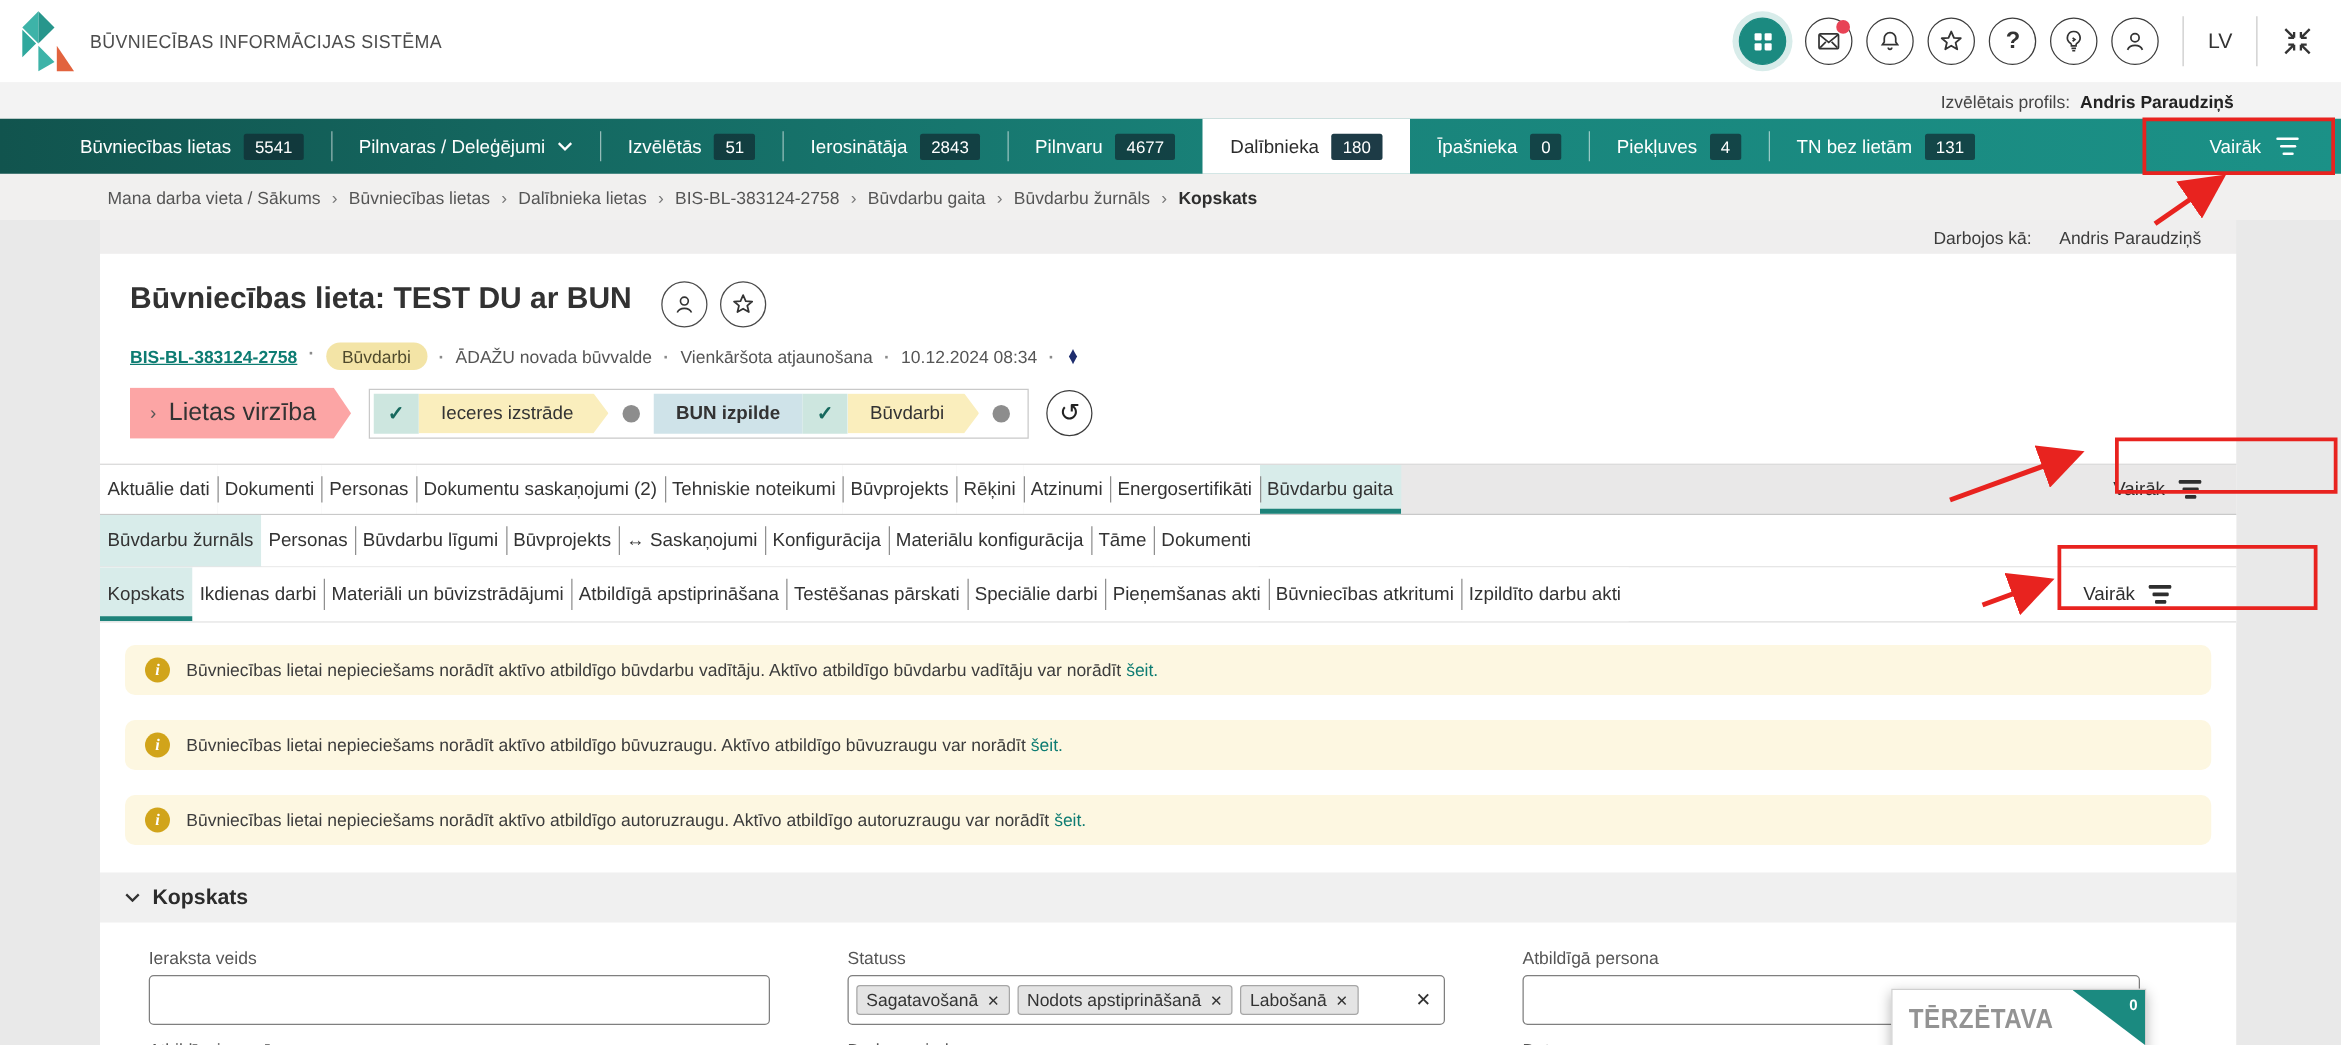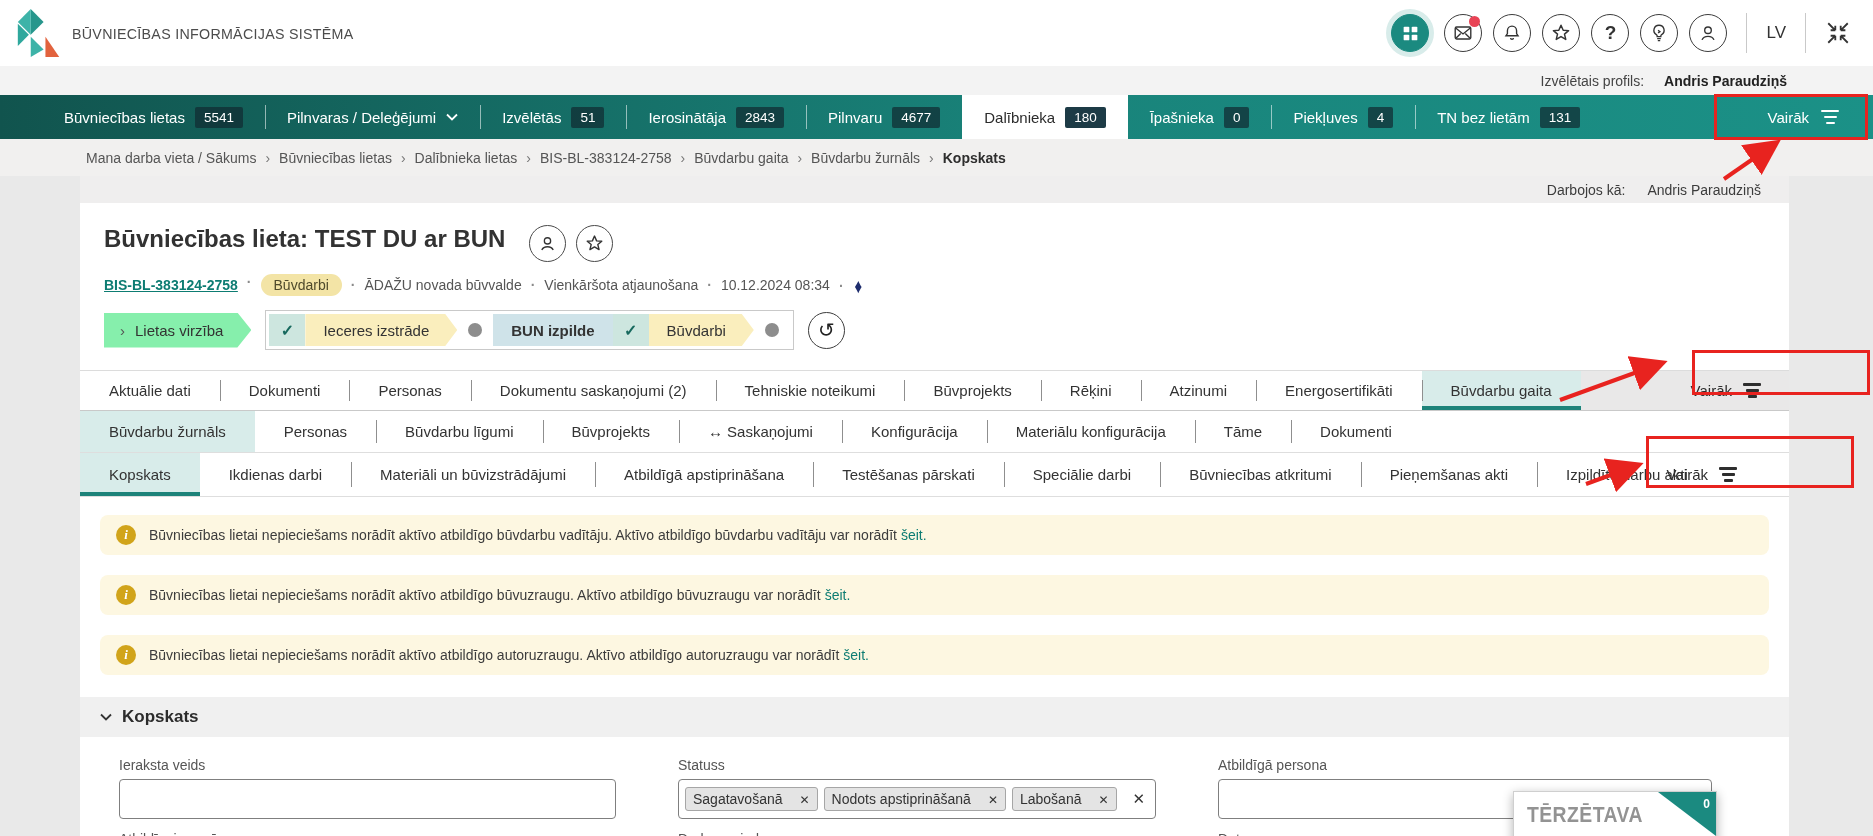--- a/index.html
+++ b/index.html
@@ -15,21 +15,21 @@
   .searchbox input { border:none; outline:none; flex:1; font-size:15px; color:#444; font-family:inherit; background:transparent; }
   .searchbox input::placeholder { color:#555; }
   .circle-ic { width:38px; height:38px; border:1.6px solid #3d3d3d; border-radius:50%; display:flex; align-items:center; justify-content:center; position:relative; background:#fff; cursor:pointer; }
   .circle-ic.grid { background:#1b8a80; border-color:#1b8a80; box-shadow:0 0 0 5px #d8ecea; margin-right:4px; }
   .red-dot { position:absolute; top:1px; right:1px; width:11px; height:11px; background:#e84355; border-radius:50%; }
   .qmark { font-size:19px; font-weight:bold; color:#333; }
   .vdiv { width:1px; height:40px; background:#c9c9c9; margin:0 8px; }
   .lang { font-size:17px; color:#333; }
 
   
-  .profile-strip { background:#f3f3f3; height:29px; display:flex; align-items:center; justify-content:flex-end; padding-right:86px; gap:20px; font-size:14px; color:#444; }
+  .profile-strip { background:#f3f3f3; height:29px; display:flex; align-items:center; justify-content:flex-end; padding-right:86px; gap:8px; font-size:14px; color:#444; }
   .profile-strip b { color:#222; }
 
   
   .mainnav { height:44px; background:linear-gradient(90deg,#11544e 0%, #19837a 55%, #1b9187 100%); display:flex; align-items:stretch; padding-left:42px; position:relative; }
   .nav-item { display:flex; align-items:center; gap:10px; padding:0 22px; color:#fff; font-size:15px; cursor:pointer; position:relative; white-space:nowrap; }
   .nav-item + .nav-item::before { content:""; position:absolute; left:0; top:10px; bottom:10px; width:1px; background:rgba(255,255,255,.55); }
   .nav-count { background:rgba(17,43,50,.72); color:#fff; font-size:13.5px; padding:3px 9px; border-radius:2px; }
   .nav-item.active { background:#fff; color:#2b2b2b; }
   .nav-item.active::before, .nav-item.active + .nav-item::before { display:none; }
   .nav-item.active .nav-count { background:#1d3b46; }
@@ -57,39 +57,39 @@
 
   .meta-row { display:flex; align-items:center; padding:12px 24px 0 24px; font-size:14px; color:#555; }
   .meta-row > *:not(:first-child)::before { content:"·"; color:#8a8a8a; margin:0 9px; font-weight:bold; }
   .case-link { color:#0d7c72; font-weight:bold; text-decoration:underline; cursor:pointer; }
   .stage-badge { display:inline-flex; }
   .stage-badge em { font-style:normal; background:#f3e4a6; border-radius:11px; padding:3px 13px; color:#4f4a2c; }
   .gem::after { content:"♦"; color:#1e2d6e; font-size:15px; display:inline-block; transform:scaleY(1.35); margin-left:2px; }
 
   
   .stepper-row { display:flex; align-items:center; gap:14px; padding:14px 24px 4px 24px; }
-  .stage-label-box { background:#86efac; color:#333; font-size:15px; padding:9px 28px 9px 16px; clip-path:polygon(0 0, calc(100% - 14px) 0, 100% 50%, calc(100% - 14px) 100%, 0 100%); display:flex; align-items:center; gap:10px; cursor:pointer; }
+  .stage-label-box { background:#fca5a5; color:#333; font-size:20px; padding:9px 28px 9px 16px; clip-path:polygon(0 0, calc(100% - 14px) 0, 100% 50%, calc(100% - 14px) 100%, 0 100%); display:flex; align-items:center; gap:10px; cursor:pointer; }
   .stage-label-box::before { content:"›"; color:#555; font-size:15px; }
   .steps { display:flex; align-items:stretch; border:1px solid #c9c9c9; padding:3px; height:40px; }
   .step-check { width:36px; background:#cde6df; display:flex; align-items:center; justify-content:center; }
   .step-check::before { content:"✓"; color:#17695e; font-weight:bold; font-size:16px; }
   .step-stage { display:flex; align-items:center; font-size:15px; color:#333; padding:0 18px; }
   .step-stage.yellow { background:#faeebd; padding-right:28px; clip-path:polygon(0 0, calc(100% - 12px) 0, 100% 50%, calc(100% - 12px) 100%, 0 100%); }
   .step-stage.blue { background:#cfe3e9;font-weight:bold; }
   .step-dot { width:36px; display:flex; align-items:center; justify-content:center; }
   .step-dot::before { content:""; width:14px; height:14px; border-radius:50%; background:#8d8d8d; }
   .history-btn { width:37px; height:37px; border:1.6px solid #3d3d3d; border-radius:50%; display:flex; align-items:center; justify-content:center; cursor:pointer; }
   .history-btn::before { content:"↺"; font-size:20px; color:#222; }
 
   
   .tabs { display:flex; align-items:stretch; position:relative; font-size:15px; }
   .tabs-l1 { margin-top:16px; height:41px; background:#e9e8e8; border-top:1px solid #dcdcdc; border-bottom:1px solid #c9c9c9; }
   .tabs-l2 { height:42px; background:#fff; border-bottom:1px solid #dedede; }
   .tabs-l3 { height:44px; background:#fff; border-bottom:1px solid #dedede; }
-  .tab { display:flex; align-items:center; padding:0 29px; background:#fff; color:#333; cursor:pointer; position:relative; white-space:nowrap; }
+  .tab { display:flex; align-items:center; padding:0 6px; background:#fff; color:#333; cursor:pointer; position:relative; white-space:nowrap; }
   .tab + .tab::before { content:""; position:absolute; left:0; top:9px; bottom:9px; width:1px; background:#8f8f8f; }
   .tab.active { background:#d8ecea; }
   .tab.active + .tab::before { display:none; }
   .tabs-l1 .tab.active { box-shadow:inset 0 -4px 0 #1d837a; }
   .tabs-l3 .tab.active { box-shadow:inset 0 -4px 0 #1d837a; }
   .tabs-more { position:absolute; top:0; height:100%; display:flex; align-items:center; gap:11px; color:#2e2e2e; font-size:15px; cursor:pointer; }
   .tabs-l1 .tabs-more { right:28px; }
   .tabs-l3 .tabs-more { right:52px; }
 
   
@@ -101,21 +101,21 @@
   
   .section-header { margin-top:22px; background:#f0f0f0; height:40px; display:flex; align-items:center; gap:10px; padding:0 20px; cursor:pointer; }
   .section-header svg { width:12px; height:8px; }
   .section-title { font-weight:bold; font-size:17px; color:#2c2c2c; }
 
   .form-grid { display:grid; grid-template-columns:497px 478px 494px; column-gap:62px; padding:14px 0 0 39px; }
   .field-label { font-size:14px; color:#555; margin:12px 0 6px 0; }
   .field-label.first { margin-top:6px; }
   .text-input { width:100%; height:40px; border:1px solid #7f7f7f; border-radius:4px; background:#fff; font-size:15px; padding:0 10px; font-family:inherit; color:#333; }
   .multiselect { width:100%; height:40px; border:1px solid #7f7f7f; border-radius:4px; background:#fff; display:flex; align-items:center; gap:6px; padding:0 10px 0 6px; }
-  .chip { background:#e4e4e4; border:1px solid #a6a6a6; border-radius:3px; padding:3px 7px; font-size:14px; color:#333; display:flex; align-items:center; gap:17px; white-space:nowrap; }
+  .chip { background:#e4e4e4; border:1px solid #a6a6a6; border-radius:3px; padding:3px 7px; font-size:14px; color:#333; display:flex; align-items:center; gap:7px; white-space:nowrap; }
   .chip .x { cursor:pointer; } .chip .x::before { content:"✕"; font-size:12px; color:#333; }
   .clear-x { margin-left:auto; cursor:pointer; } .clear-x::before { content:"✕"; font-size:15px; color:#333; }
 
   
   .chat { position:absolute; left:1513px; top:791px; width:204px; height:60px; background:#fff; border:1px solid #cfcfcf; box-shadow:0 3px 10px rgba(0,0,0,.3); z-index:40; cursor:pointer; }
   .chat-title { position:absolute; left:13px; top:10px; font-size:22px; font-weight:bold; color:#939393; letter-spacing:.5px; transform:scaleX(.88); transform-origin:left center; }
   .chat-corner { position:absolute; right:0; top:0; width:58px; height:44px; background:#1b8a80; clip-path:polygon(0 0, 100% 0, 100% 100%); }
   .chat-badge { position:absolute; right:6px; top:5px; color:#fff; font-size:12px; font-weight:bold; }
 
   
@@ -343,22 +343,22 @@
       <div class="tab">Dokumenti</div>
     </div>
 
     <div class="tabs tabs-l3">
       <div class="tab active">Kopskats</div>
       <div class="tab">Ikdienas darbi</div>
       <div class="tab">Materiāli un būvizstrādājumi</div>
       <div class="tab">Atbildīgā apstiprināšana</div>
       <div class="tab">Testēšanas pārskati</div>
       <div class="tab">Speciālie darbi</div>
+      <div class="tab">Pieņemšanas akti</div>
       <div class="tab">Būvniecības atkritumi</div>
-      <div class="tab">Pieņemšanas akti</div>
       <div class="tab">Izpildīto darbu akti</div>
       <div class="tabs-more">
         <span>Vairāk</span>
         <span class="sort-ic" style="color:#2e2e2e;">
             <i></i>
             <i></i>
             <i></i>
           </span>
       </div>
     </div>

